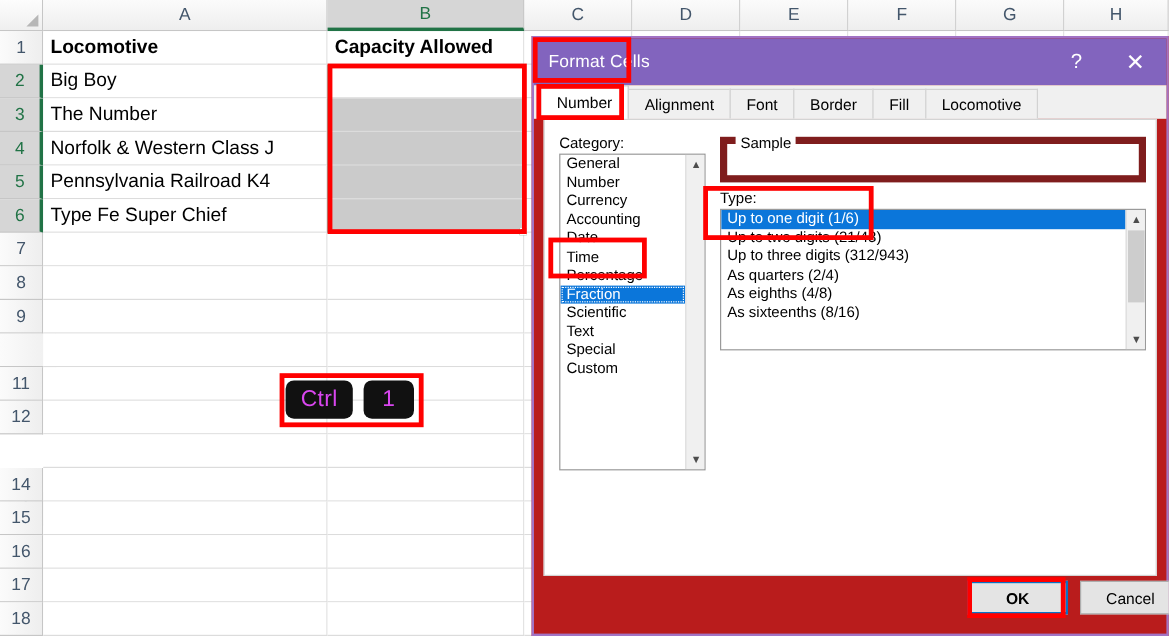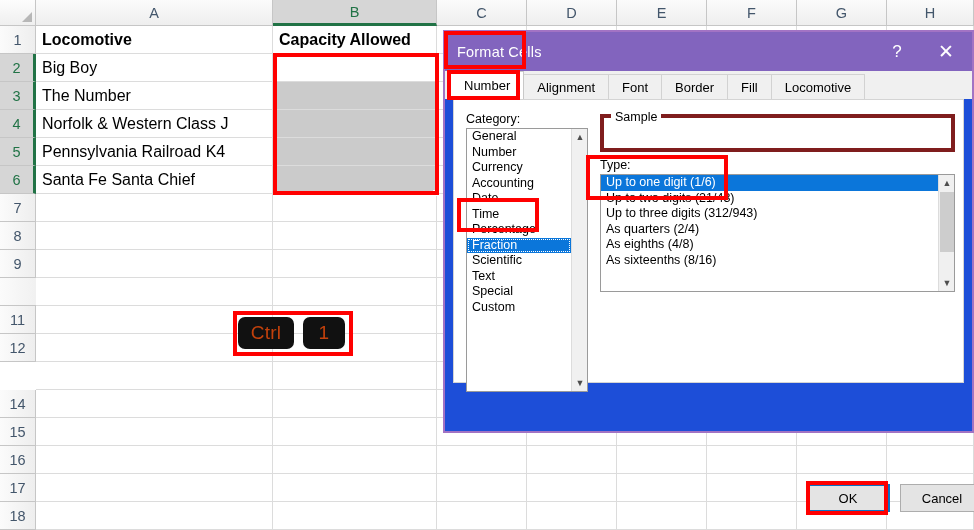--- a/index.html
+++ b/index.html
@@ -85,42 +85,42 @@
     width: 6px; height: 6px;
     background: #217346;
     border: 1px solid #ffffff;
     box-sizing: border-box;
   }
 
   
   .keycap {
     position: absolute;
     background: #111111;
-    color: #c2410c;
+    color: #d946ef;
     border-radius: 7px;
     display: flex; align-items: center; justify-content: center;
     font-size: 19px;
     letter-spacing: .3px;
   }
 
   
   .redbox {
     position: absolute;
     border: 4px solid #ff0000;
     box-sizing: border-box;
     pointer-events: none;
     z-index: 60;
   }
 
   
   .dialog {
     position: absolute;
     left: 443px; top: 30px;
-    width: 531px; height: 403px;
-    background: #1d4ed8;
+    width: 531px; height: 500px;
+    background: #b91c1c;
     border: 2px solid #a273c4;
     box-sizing: border-box;
     z-index: 30;
     font-size: 12.5px;
     color: #000;
   }
   .dlg-title {
     position: absolute; left: 0; top: 0; right: 0; height: 39px;
     background: #8264be;
     display: flex; align-items: center;
@@ -197,41 +197,42 @@
     position: absolute; left: 0; width: 16px; height: 16px;
     display: flex; align-items: center; justify-content: center;
     color: #4d4d4d; font-size: 9px;
   }
   .sc-arrow.up { top: 0; }
   .sc-arrow.down { bottom: 0; }
   .sc-thumb { position: absolute; left: 1px; width: 14px; background: #cdcdcd; }
 
   .groupbox {
     position: absolute;
-    border: 4px solid #7f1d1d;
+    border: 6px solid #7f1d1d;
     box-sizing: border-box;
     padding-left: 14px;
   }
   .group-label {
     position: absolute; top: -8px; left: 7px;
     background: #ffffff; padding: 0 4px;
     font-size: 12.5px; color: #000;
   }
 
   .footer-btn {
     position: absolute;
     background: #e4e4e4;
     border: 1px solid #adadad;
     box-sizing: border-box;
     display: flex; align-items: center; justify-content: center;
     font-size: 13px; color: #000;
   }
   .footer-btn.primary {
     border: 2px solid #0a72c4;
     background: #e4e4e4;
+    font-weight: bold;
   }
 </style>
 </head>
 <body>
 
 <div id="root">
 
   <div class="sheet">
 
     <div class="corner-box">
@@ -414,21 +415,21 @@
         <div class="gridcell" style="left: 797px; top: 502px; width: 90px;"></div>
         <div class="gridcell" style="left: 887px; top: 502px; width: 87px;"></div>
       </div>
     <div id="cell-texts">
         <div class="cell-text bold" style="left: 36px; top: 26px; width: 277px;">Locomotive</div>
         <div class="cell-text bold" style="left: 273px; top: 26px; width: 164px;">Capacity Allowed</div>
         <div class="cell-text" style="left: 36px; top: 54px; width: 277px;">Big Boy</div>
         <div class="cell-text" style="left: 36px; top: 82px; width: 277px;">The Number</div>
         <div class="cell-text" style="left: 36px; top: 110px; width: 277px;">Norfolk &amp; Western Class J</div>
         <div class="cell-text" style="left: 36px; top: 138px; width: 277px;">Pennsylvania Railroad K4</div>
-        <div class="cell-text" style="left: 36px; top: 166px; width: 277px;">Santa Fe Santa Chief</div>
+        <div class="cell-text" style="left: 36px; top: 166px; width: 277px;">Type Fe Super Chief</div>
       </div>
 
     <div class="sel-range" style="left:273px; top:54px; width:164px; height:140px;"></div>
     <div class="fill-handle" style="left:433px; top:190px;"></div>
 
     <div class="keycap" style="left:238px; top:317px; width:56px; height:32px;">Ctrl</div>
     <div class="keycap" style="left:303px; top:317px; width:42px; height:32px;">1</div>
   </div>
 
   <div class="dialog">

